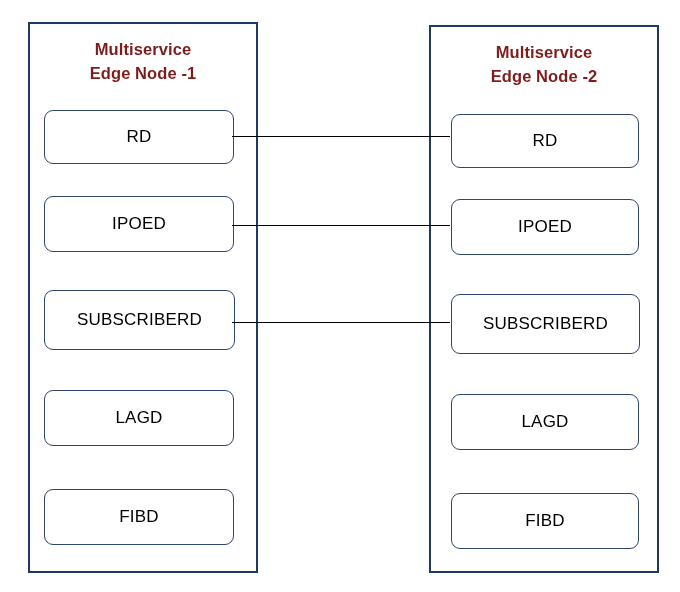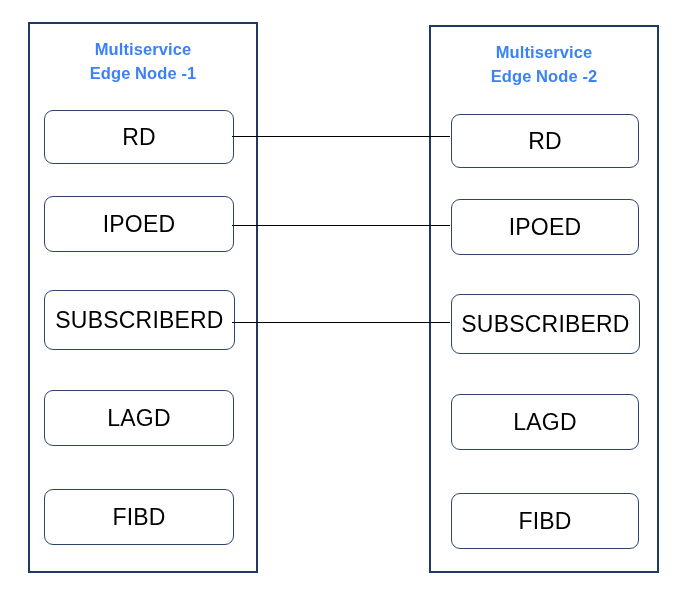--- a/index.html
+++ b/index.html
@@ -34,35 +34,35 @@
     height: 548px;
   }
   .node-title {
     position: absolute;
     left: 0;
     right: 0;
     top: 14px;
     text-align: center;
     font-size: 16.5px;
     font-weight: bold;
-    color: #3b82f6;
+    color: #7f1d1d;
     line-height: 1.45;
     letter-spacing: 0.1px;
     white-space: pre-line;
   }
   .service-box {
     position: absolute;
     box-sizing: border-box;
     border: 1.4px solid #2E456E;
     border-radius: 9px;
     background: #ffffff;
     display: flex;
     align-items: center;
     justify-content: center;
-    font-size: 23px;
+    font-size: 17px;
     color: #000000;
     letter-spacing: 0.2px;
   }
   .connector {
     position: absolute;
     height: 0;
     border-top: 1.6px solid #000000;
   }
 </style>
 </head>

